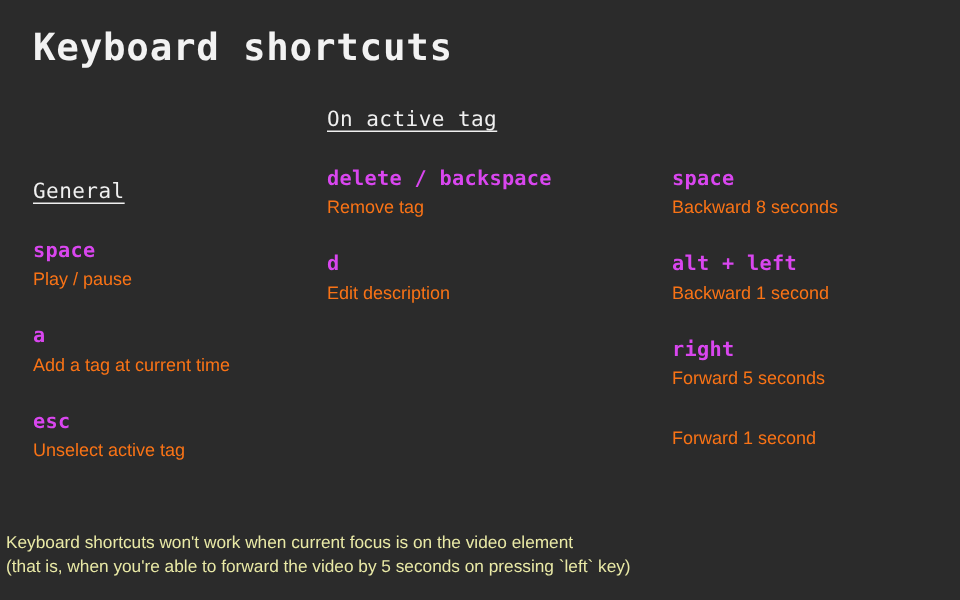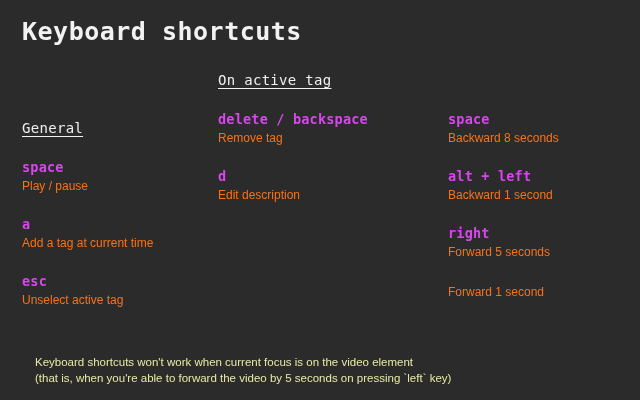--- a/index.html
+++ b/index.html
@@ -87,21 +87,21 @@
     font-size: 12px;
     font-weight: normal;
     color: #f97316;
     white-space: nowrap;
     line-height: 16px;
     margin-top: 2px;
   }
 
   .footer {
     position: absolute;
-    left: 35px;
+    left: 4px;
     top: 354px;
     font-family: "Liberation Sans", sans-serif;
     font-size: 11.5px;
     color: #e9e9a6;
     line-height: 16px;
     white-space: nowrap;
   }
   .footer div { white-space: nowrap; }
 </style>
 </head>

